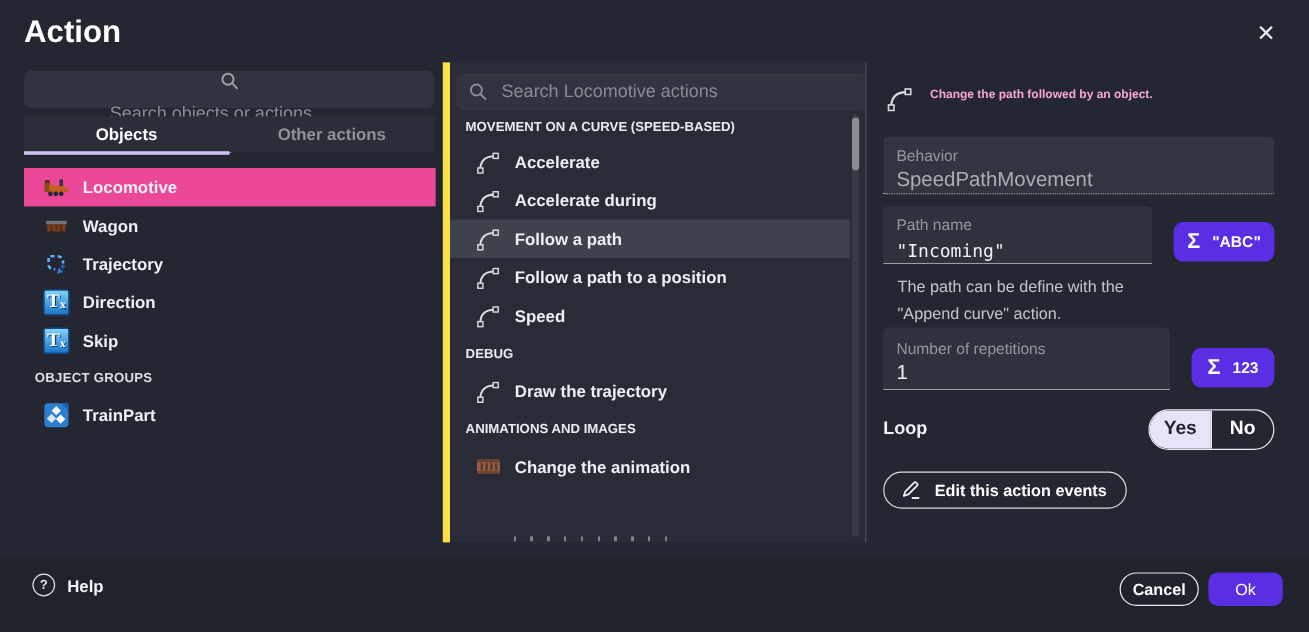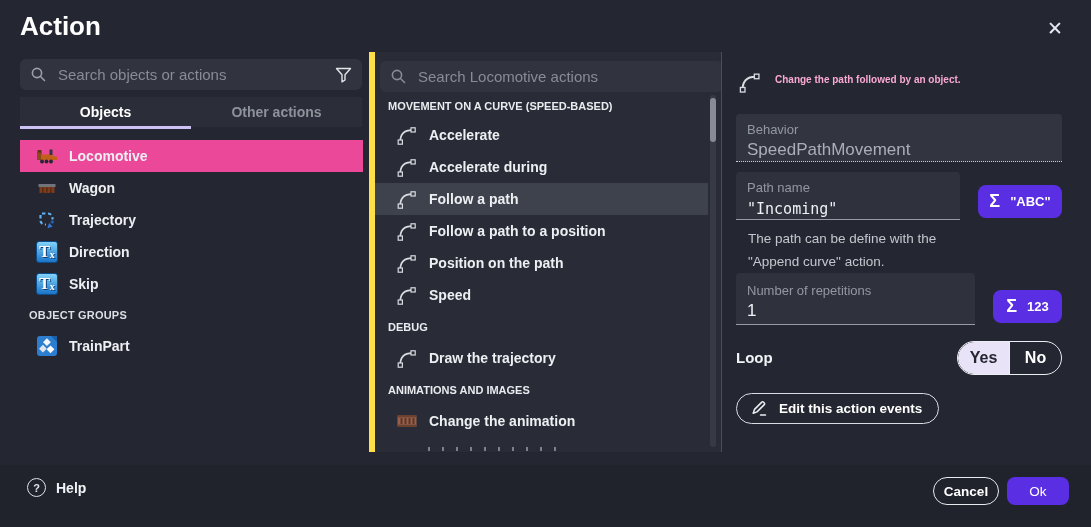--- a/index.html
+++ b/index.html
@@ -73,21 +73,21 @@
   .tx-ic .x{font-size:10px;font-weight:700;color:#fff;text-shadow:1px 1px 0 #0d3f72;line-height:26px;}
 </style>
 </head>
 <body>
 
 <div class="dialog">
 
   <div class="title">Action</div>
   <div class="close-btn">✕</div>
 
-  <div class="searchbox" style="left:20px;top:59px;width:342px;">
+  <div class="searchbox" style="left:20px;top:59px;width:342px;flex-direction:column;">
     <span class="icon">
       <svg width="17" height="17" viewBox="0 0 17 17">
           <circle cx="7" cy="7" r="4.6" fill="none" stroke="#9aa0a9" stroke-width="1.6"></circle>
           <line x1="10.5" y1="10.5" x2="14.5" y2="14.5" stroke="#9aa0a9" stroke-width="1.6" stroke-linecap="round"></line>
         </svg>
     </span>
     <input placeholder="Search objects or actions" style="">
     <span class="icon">
       <svg width="17" height="16" viewBox="0 0 17 16">
           <path d="M1.5 1.5 h14 l-5.5 6.2 v5.3 l-3 1.8 v-7.1 z" fill="none" stroke="#e2e4ea" stroke-width="1.4" stroke-linejoin="round"></path>
@@ -225,30 +225,20 @@
         <span>Follow a path to a position</span>
       </div>
       <div class="mid-row">
         <span class="icon">
           <svg width="22" height="22" viewBox="0 0 22 22">
               <path d="M4.2 18 Q4.2 6.2 16 6.2" fill="none" stroke="#d9dbe1" stroke-width="1.7"></path>
               <rect x="2.2" y="16" width="4.2" height="4.2" fill="#292c36" stroke="#d9dbe1" stroke-width="1.2"></rect>
               <rect x="15" y="3.8" width="4.2" height="4.2" fill="#292c36" stroke="#d9dbe1" stroke-width="1.2"></rect>
             </svg>
         </span>
-        <span>Position on the path</span>
-      </div>
-      <div class="mid-row">
-        <span class="icon">
-          <svg width="22" height="22" viewBox="0 0 22 22">
-              <path d="M4.2 18 Q4.2 6.2 16 6.2" fill="none" stroke="#d9dbe1" stroke-width="1.7"></path>
-              <rect x="2.2" y="16" width="4.2" height="4.2" fill="#292c36" stroke="#d9dbe1" stroke-width="1.2"></rect>
-              <rect x="15" y="3.8" width="4.2" height="4.2" fill="#292c36" stroke="#d9dbe1" stroke-width="1.2"></rect>
-            </svg>
-        </span>
         <span>Speed</span>
       </div>
 
       <div class="mid-head" style="height:31px;">DEBUG</div>
       <div class="mid-row">
         <span class="icon">
           <svg width="22" height="22" viewBox="0 0 22 22">
               <path d="M4.2 18 Q4.2 6.2 16 6.2" fill="none" stroke="#d9dbe1" stroke-width="1.7"></path>
               <rect x="2.2" y="16" width="4.2" height="4.2" fill="#292c36" stroke="#d9dbe1" stroke-width="1.2"></rect>
               <rect x="15" y="3.8" width="4.2" height="4.2" fill="#292c36" stroke="#d9dbe1" stroke-width="1.2"></rect>

